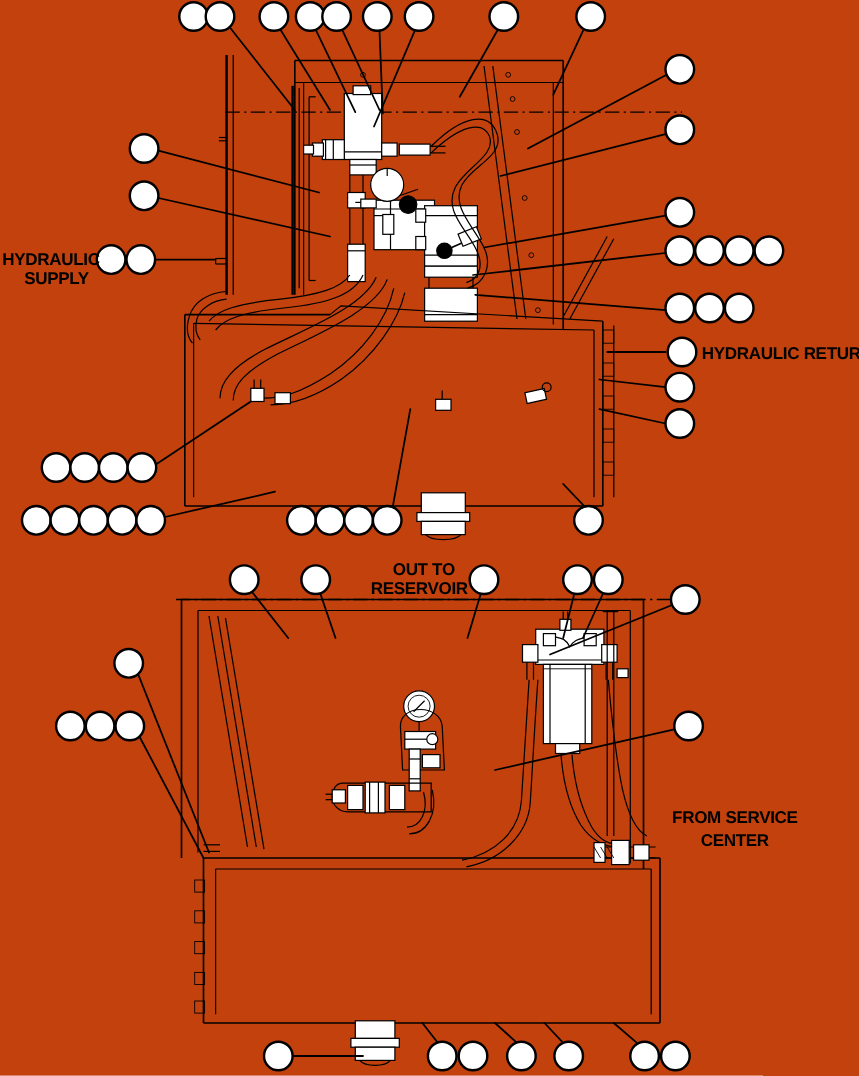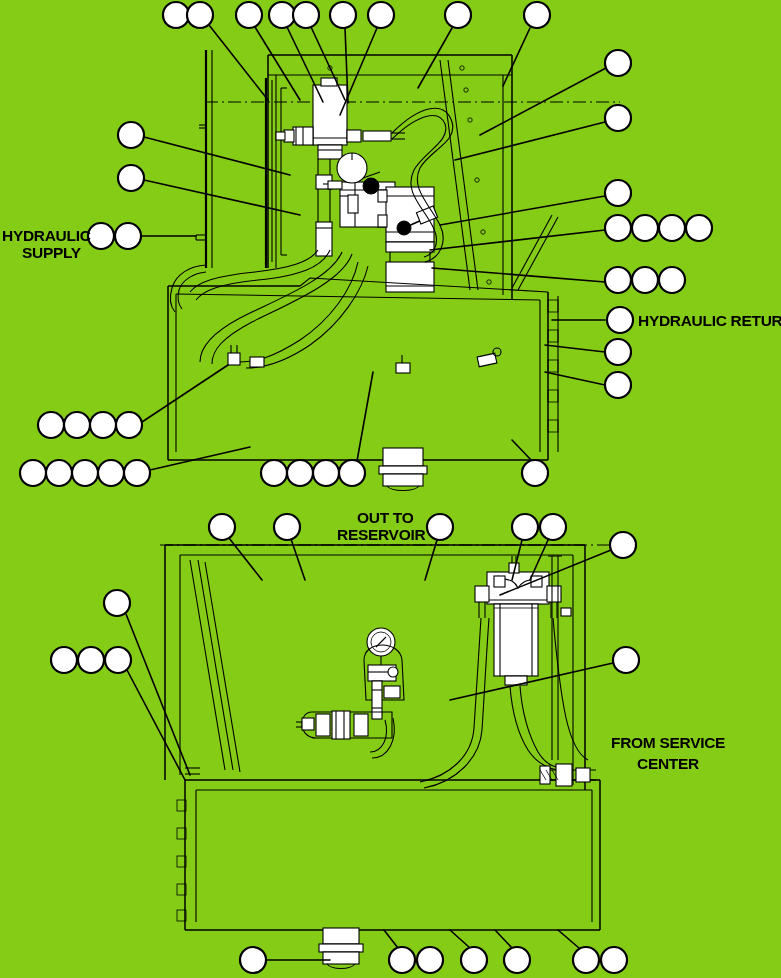--- a/index.html
+++ b/index.html
@@ -10,21 +10,21 @@
   body {
     width: 781px;
     height: 978px;
     font-family: "Liberation Sans", sans-serif;
     overflow: hidden;
   }
   #sheet {
     position: relative;
     width: 781px;
     height: 978px;
-    background: #84cc16;
+    background: #c2410c;
   }
   svg#drawing {
     display: block;
     width: 781px;
     height: 978px;
   }
   .ln   { fill: none; stroke: #000; stroke-width: 1.1; }
   .ln-t { fill: none; stroke: #000; stroke-width: 0.8; }
   .ln-h { fill: none; stroke: #000; stroke-width: 2.2; }
   .ln-m { fill: none; stroke: #000; stroke-width: 1.5; }

